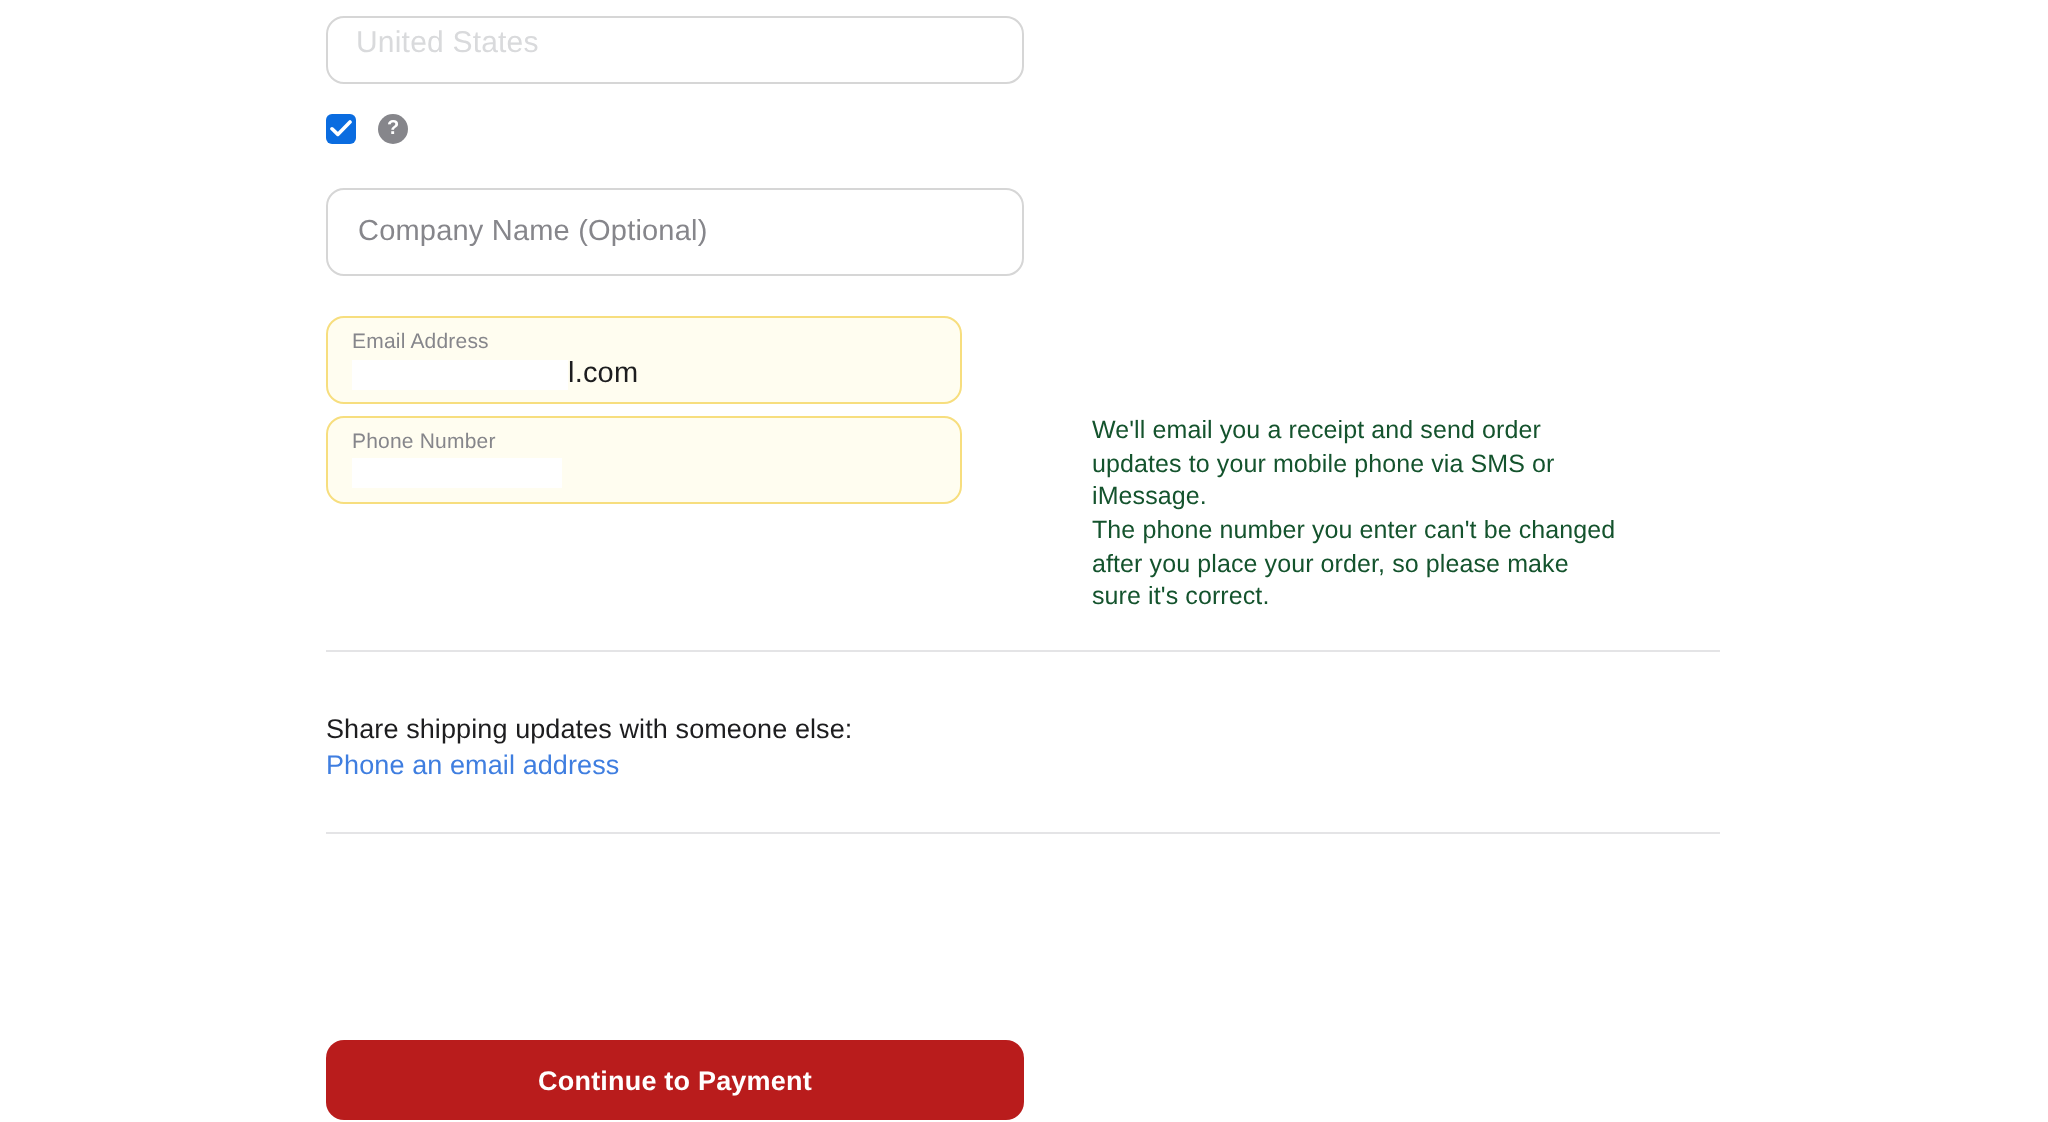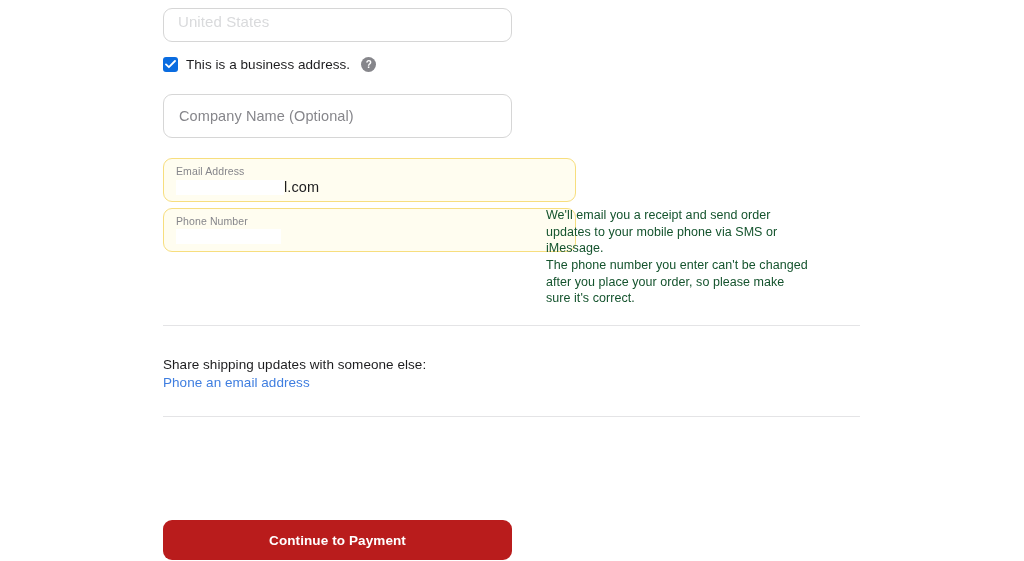--- a/index.html
+++ b/index.html
@@ -75,21 +75,21 @@
     cursor: text;
   }
   .field .placeholder {
     font-size: 14.5px; color: #86868b; letter-spacing: .1px;
   }
   .field-company { top: 57px; }
 
   
   .field-autofill {
     position: absolute; left: 163px;
-    width: 413px; height: 44px;
+    width: 318px; height: 44px;
     border: 1px solid #f7de7e; border-radius: 9px;
     background: #fffdf0;
     cursor: text;
   }
   .af-label {
     position: absolute; left: 12px; top: 6px;
     font-size: 10.5px; color: #86868b; letter-spacing: .1px;
   }
   .af-value {
     position: absolute; left: 12px; top: 20px;
@@ -150,21 +150,20 @@
 
 
   <div class="content">
 
     <div class="checkbox-row">
       <div class="checkbox">
         <svg width="11" height="9" viewBox="0 0 11 9">
           <path d="M1 4.4 L3.9 7.2 L10 1" stroke="#ffffff" stroke-width="1.8" fill="none" stroke-linecap="round" stroke-linejoin="round"></path>
         </svg>
       </div>
-      <span class="checkbox-label">This is a business address.</span>
       <span class="help-icon">?</span>
     </div>
 
     <div class="field field-company">
       <span class="placeholder">Company Name (Optional)</span>
     </div>
 
     <div style="position:absolute;left:163px;top:128px;font-size:17.5px;font-weight:bold;color:#1d1d1f;letter-spacing:-0.1px;">What's your contact information?</div>
 
     <div class="field-autofill field-email">

